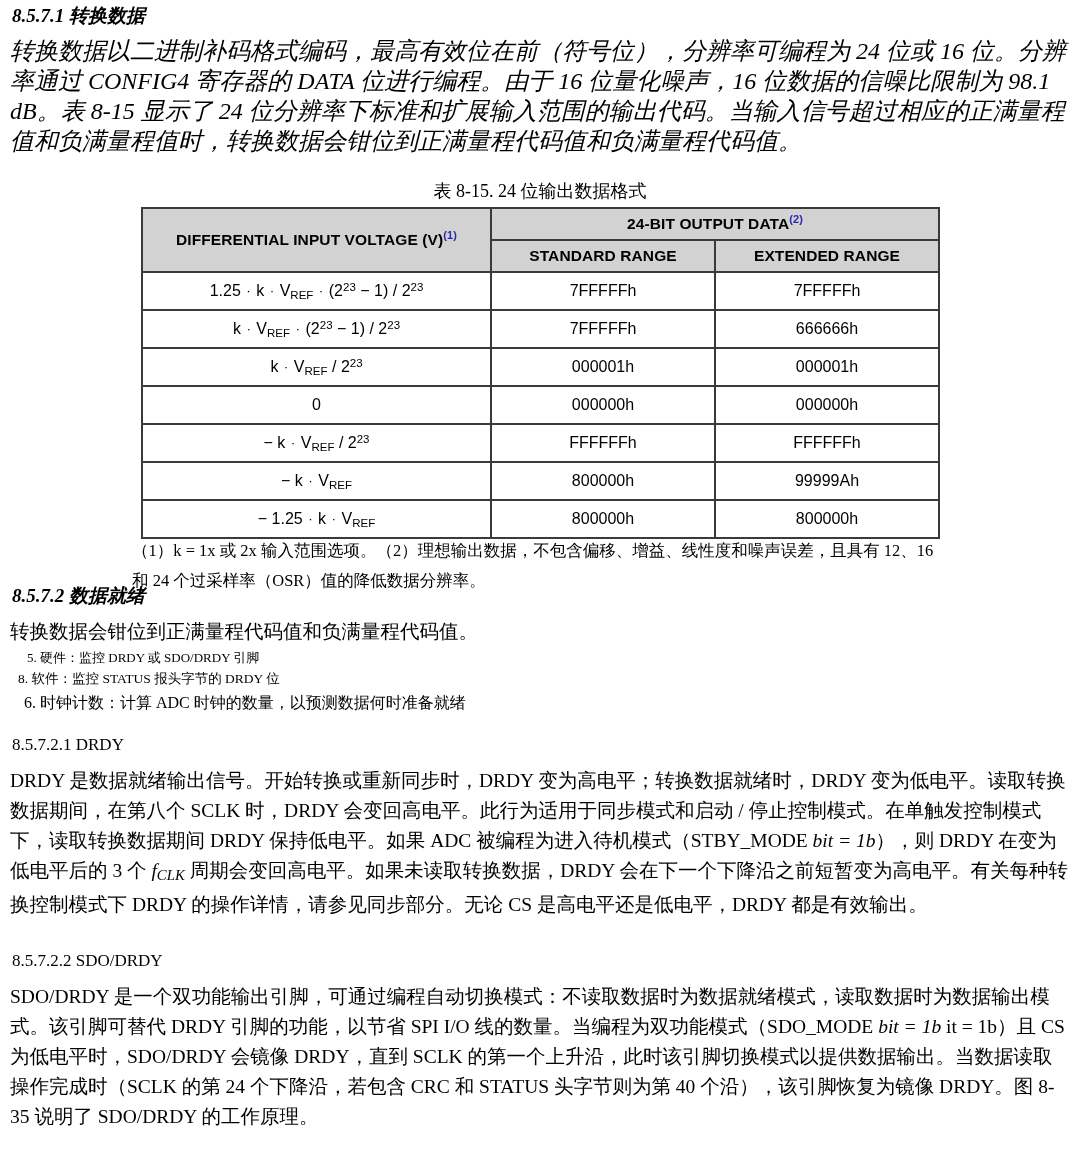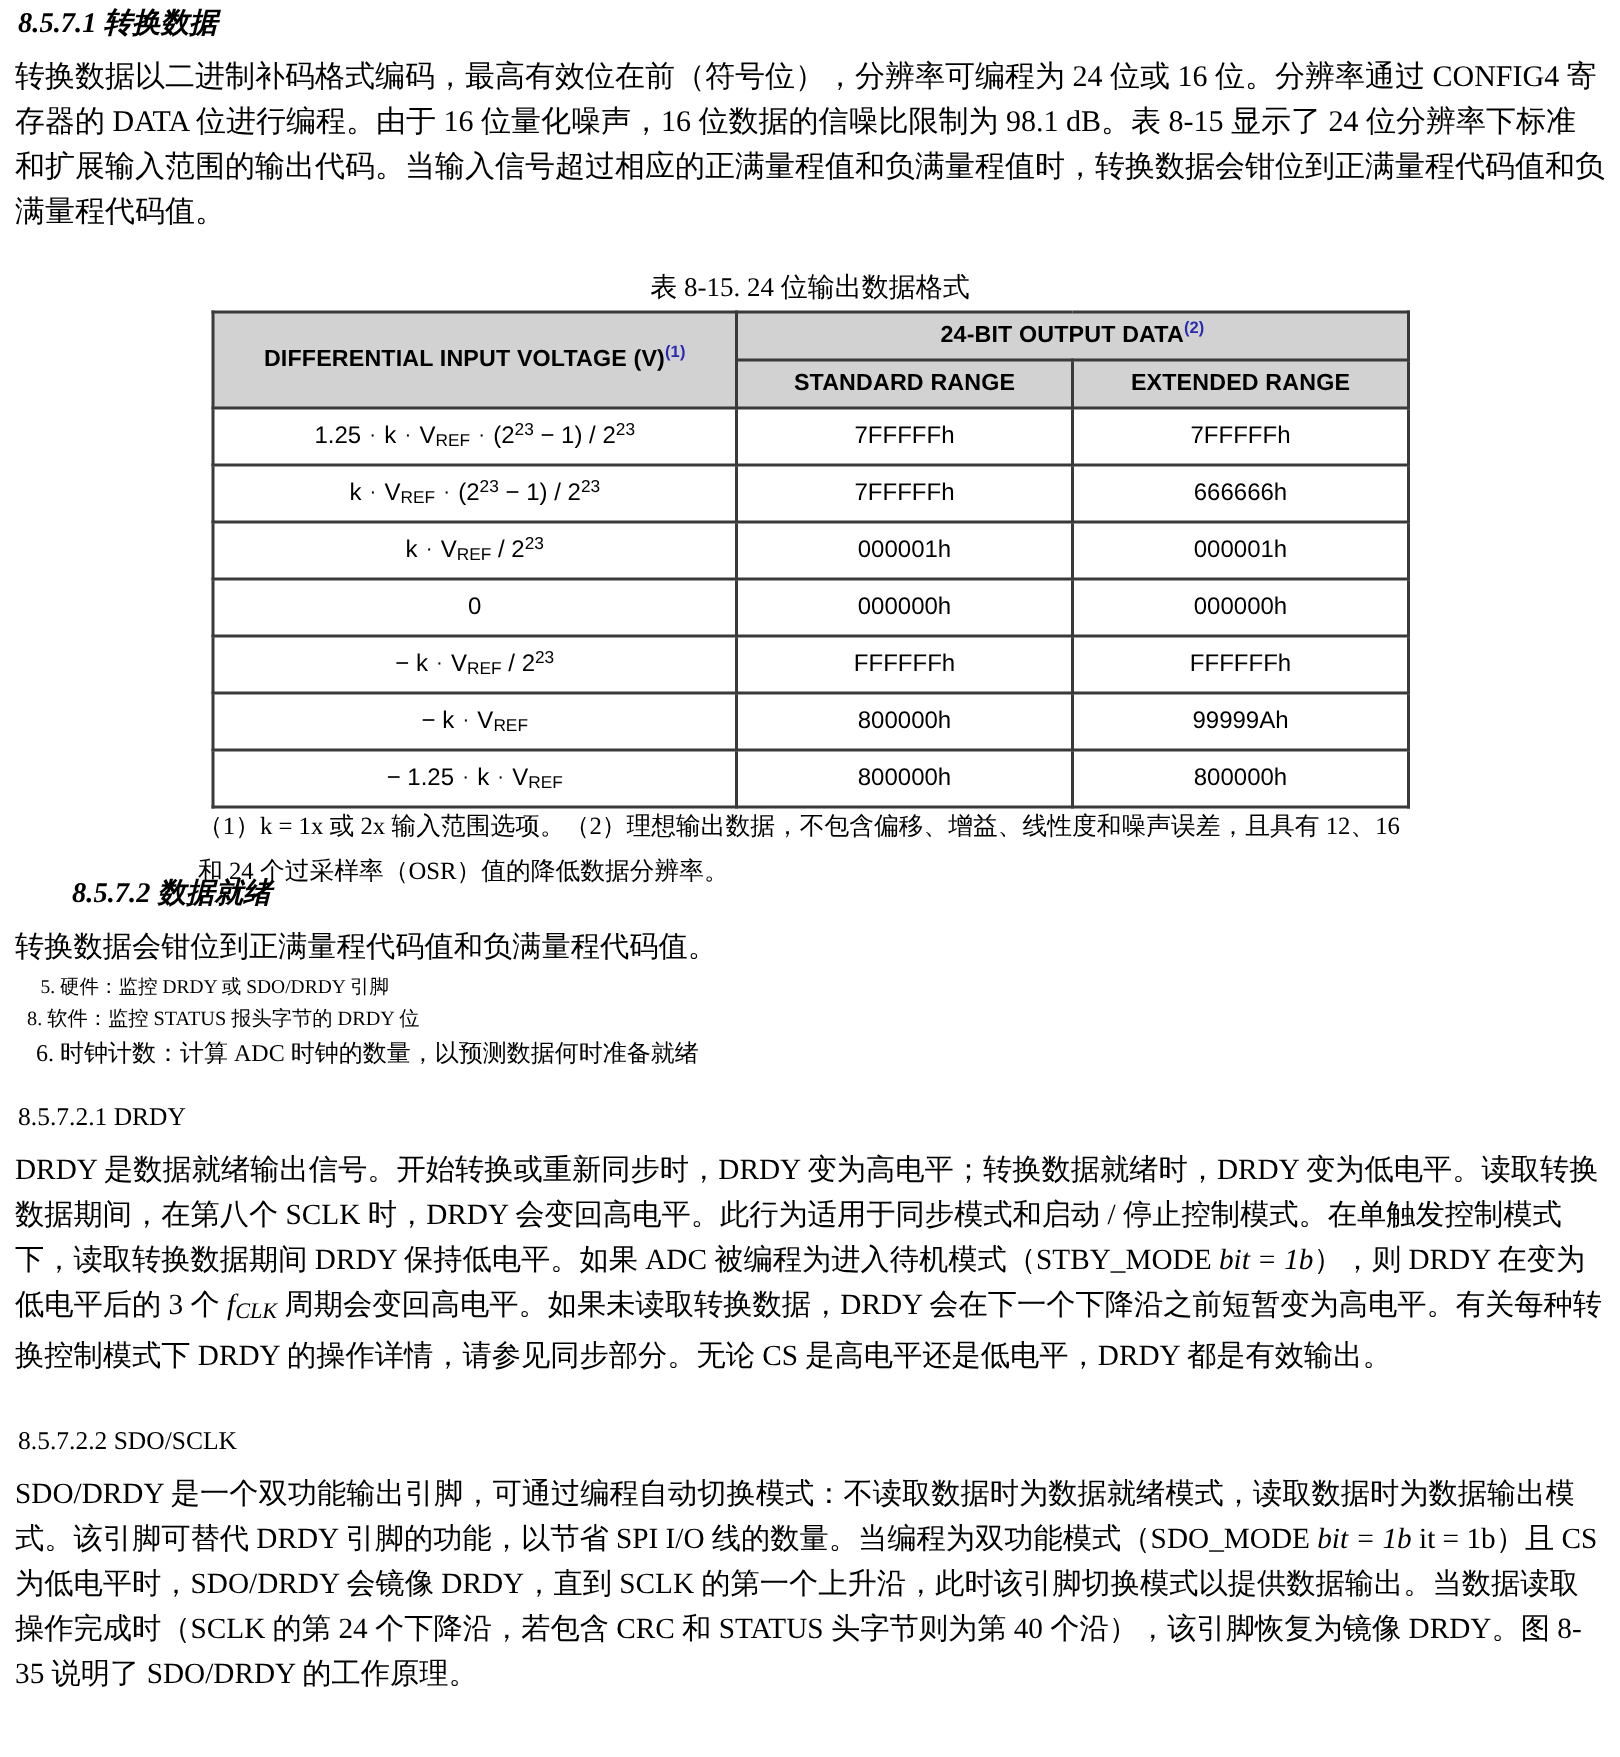--- a/index.html
+++ b/index.html
@@ -40,21 +40,22 @@
   }
 
   
   .body-par {
     font-size: 19.5px;
     line-height: 30px;
     margin: 0;
     text-align: left;
   }
   .body-par.lead {
-    font-size: 20px;
+    font-size: 24px;
+    font-style: italic;
   }
 
   
   .table-caption {
     text-align: center;
     font-size: 18px;
     line-height: 22px;
     margin: 0;
   }
 
@@ -216,35 +217,35 @@
             <td>− 1.25 <span class="mdot">·</span> k <span class="mdot">·</span> V<span class="vref">REF</span></td>
             <td>800000h</td>
             <td>800000h</td>
           </tr>
         </tbody>
     </table>
   </div>
 
   <div class="abs tbl-foot" style="left:132px; top:500px; width:810px;margin-top:36px;">（1）k = 1x 或 2x 输入范围选项。（2）理想输出数据，不包含偏移、增益、线性度和噪声误差，且具有 12、16 和 24 个过采样率（OSR）值的降低数据分辨率。</div>
 
-  <div class="abs h-sub" style="left:12px; top:586px; width:600px;margin-left:36px;">8.5.7.2 数据就绪</div>
+  <div class="abs h-sub" style="left:12px; top:586px; width:600px;">8.5.7.2 数据就绪</div>
 
   <div class="abs body-par" style="left:10px; top:617px; width:900px;">转换数据会钳位到正满量程代码值和负满量程代码值。</div>
 
   <ul class="mlist abs" id="method-list" style="left:10px; top:648px; width:700px;">
       <li class="s1">5. 硬件：监控 DRDY 或 SDO/DRDY 引脚</li>
       <li class="s2">8. 软件：监控 STATUS 报头字节的 DRDY 位</li>
       <li class="s3">6. 时钟计数：计算 ADC 时钟的数量，以预测数据何时准备就绪</li>
     </ul>
 
   <div class="abs h-subsub" style="left:12px; top:736px; width:600px;">8.5.7.2.1 DRDY</div>
 
   <div class="abs body-par" style="left:10px; top:766px; width:1062px;">
     <span>DRDY 是数据就绪输出信号。开始转换或重新同步时，DRDY 变为高电平；转换数据就绪时，DRDY 变为低电平。读取转换数据期间，在第八个 SCLK 时，DRDY 会变回高电平。此行为适用于同步模式和启动 / 停止控制模式。在单触发控制模式下，读取转换数据期间 DRDY 保持低电平。如果 ADC 被编程为进入待机模式（STBY_MODE </span><span class="it">bit = 1b</span><span>），则 DRDY 在变为低电平后的 3 个 </span><span class="it">f</span><span class="fclk-sub">CLK</span><span> 周期会变回高电平。如果未读取转换数据，DRDY 会在下一个下降沿之前短暂变为高电平。有关每种转换控制模式下 DRDY 的操作详情，请参见同步部分。无论 CS 是高电平还是低电平，DRDY 都是有效输出。</span>
   </div>
 
-  <div class="abs h-subsub" style="left:12px; top:952px; width:600px;">8.5.7.2.2 SDO/SCLK</div>
+  <div class="abs h-subsub" style="left:12px; top:952px; width:600px;">8.5.7.2.2 SDO/DRDY</div>
 
   <div class="abs body-par" style="left:10px; top:982px; width:1062px;">
     <span>SDO/DRDY 是一个双功能输出引脚，可通过编程自动切换模式：不读取数据时为数据就绪模式，读取数据时为数据输出模式。该引脚可替代 DRDY 引脚的功能，以节省 SPI I/O 线的数量。当编程为双功能模式（SDO_MODE </span><span class="it">bit = 1b</span><span> it = 1b）且 CS 为低电平时，SDO/DRDY 会镜像 DRDY，直到 SCLK 的第一个上升沿，此时该引脚切换模式以提供数据输出。当数据读取操作完成时（SCLK 的第 24 个下降沿，若包含 CRC 和 STATUS 头字节则为第 40 个沿），该引脚恢复为镜像 DRDY。图 8-35 说明了 SDO/DRDY 的工作原理。</span>
   </div>
 
 </div>
 
 </body></html>

